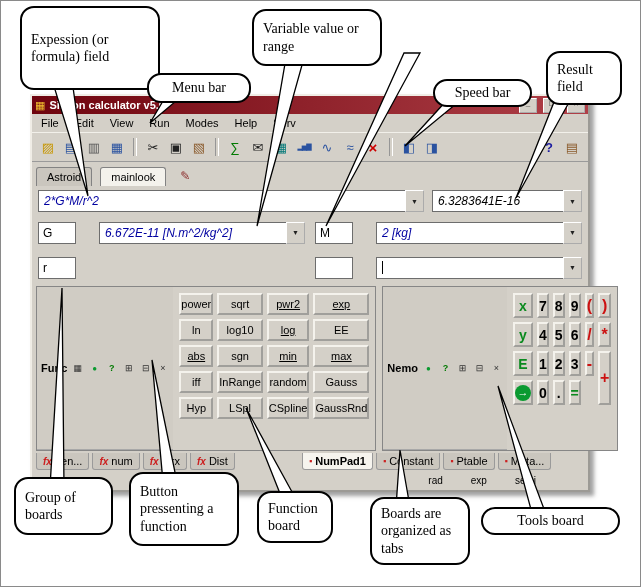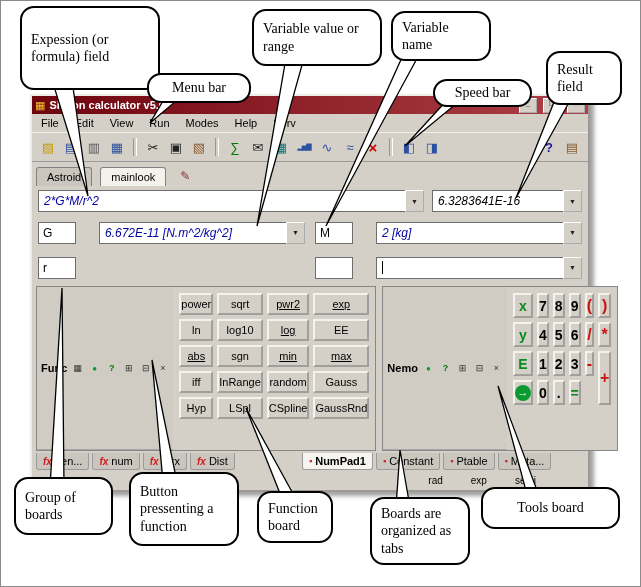--- a/index.html
+++ b/index.html
@@ -98,21 +98,21 @@
   .co1{left:20px;top:6px;width:140px;height:84px}
   .co2{left:147px;top:73px;width:104px;height:30px;justify-content:center}
   .co3{left:252px;top:9px;width:130px;height:57px}
   .co4{left:391px;top:11px;width:100px;height:50px}
   .co5{left:433px;top:79px;width:99px;height:28px;justify-content:center}
   .co6{left:546px;top:51px;width:76px;height:54px}
   .co7{left:14px;top:477px;width:99px;height:58px}
   .co8{left:129px;top:472px;width:110px;height:74px}
   .co9{left:257px;top:491px;width:76px;height:52px}
   .co10{left:370px;top:497px;width:100px;height:68px}
-  .co11{left:481px;top:487px;width:139px;height:42px;justify-content:center}
+  .co11{left:481px;top:507px;width:139px;height:28px;justify-content:center}
 
   svg.tails{position:absolute;left:0;top:0;z-index:3;pointer-events:none;}
   svg.tails polygon{fill:#fff;stroke:#000;stroke-width:1.3;}
 </style>
 </head>
 <body>
 
 <div class="canvas">
 
   <div class="window">
@@ -363,21 +363,20 @@
     <polygon points="50,487 64,487 62,288"></polygon>
     <polygon points="163,482 177,482 152,360"></polygon>
     <polygon points="283,501 297,501 246,408"></polygon>
     <polygon points="396,507 410,507 400,450"></polygon>
     <polygon points="533,517 547,517 498,386"></polygon>
   </svg>
 
   <div class="callout co1">Expession (or formula) field</div>
   <div class="callout co2">Menu bar</div>
   <div class="callout co3">Variable value or range</div>
-  <div class="callout co4">Variable name</div>
   <div class="callout co5">Speed bar</div>
   <div class="callout co6">Result field</div>
   <div class="callout co7">Group of boards</div>
   <div class="callout co8">Button pressenting a function</div>
   <div class="callout co9">Function board</div>
   <div class="callout co10">Boards are organized as tabs</div>
   <div class="callout co11">Tools board</div>
 
 </div>
 

